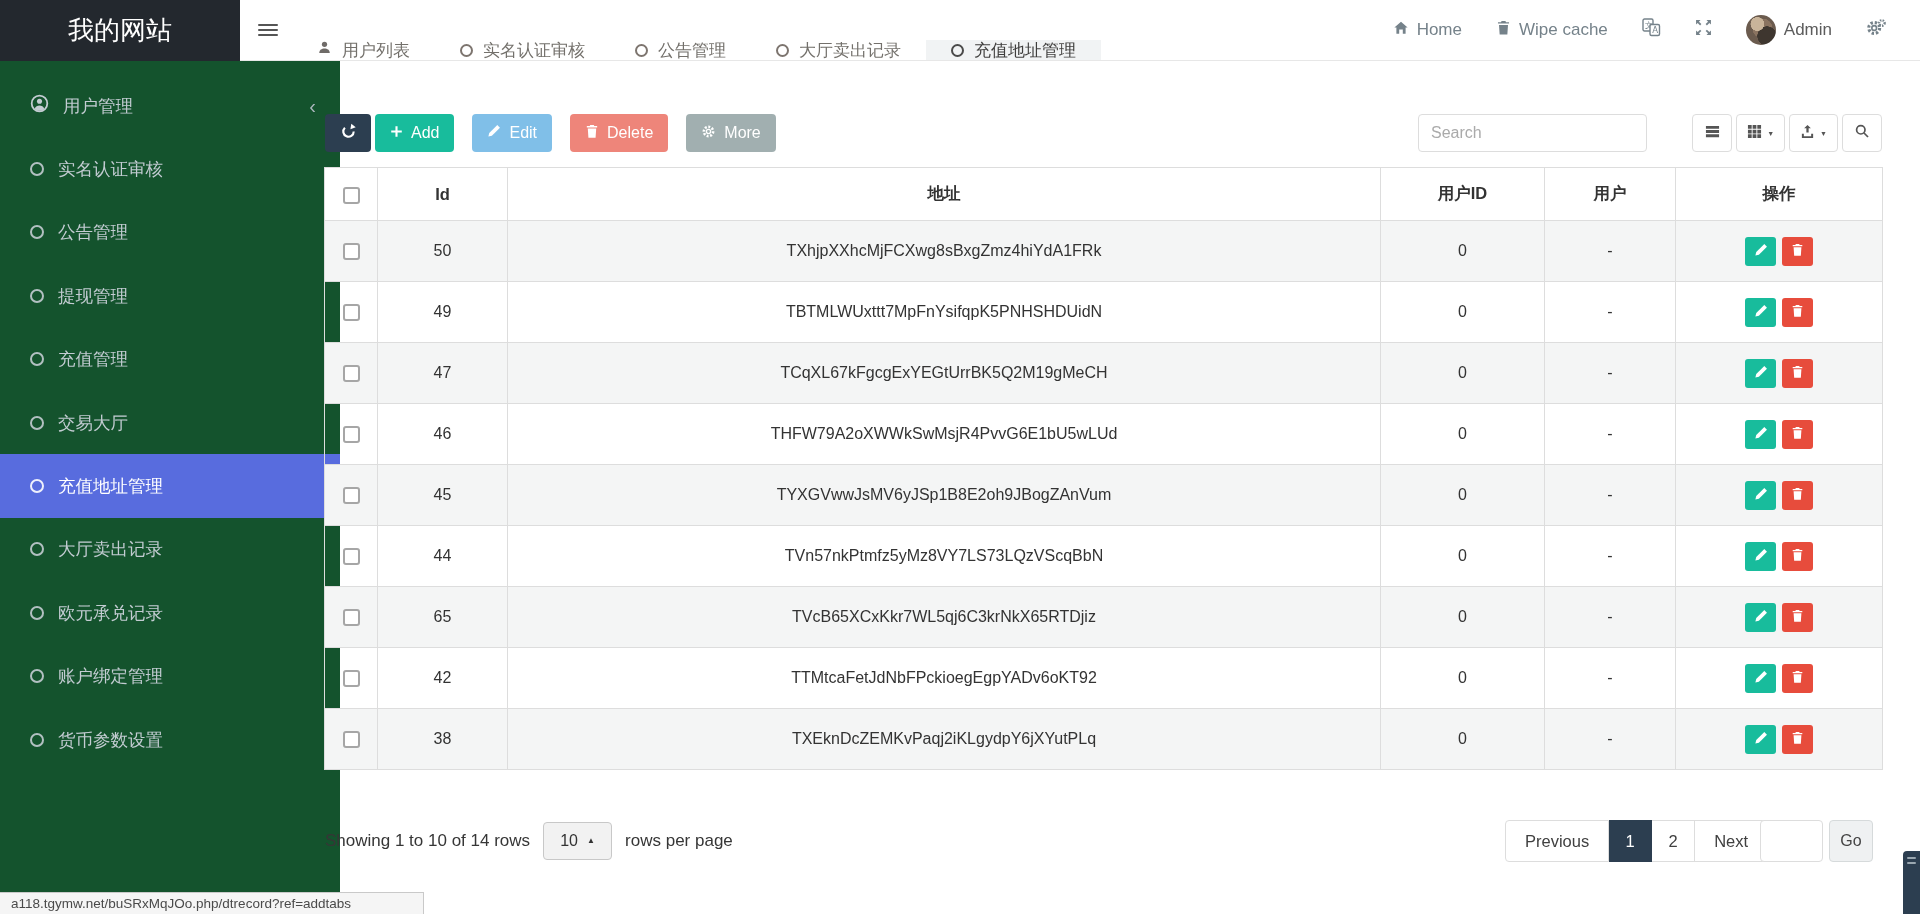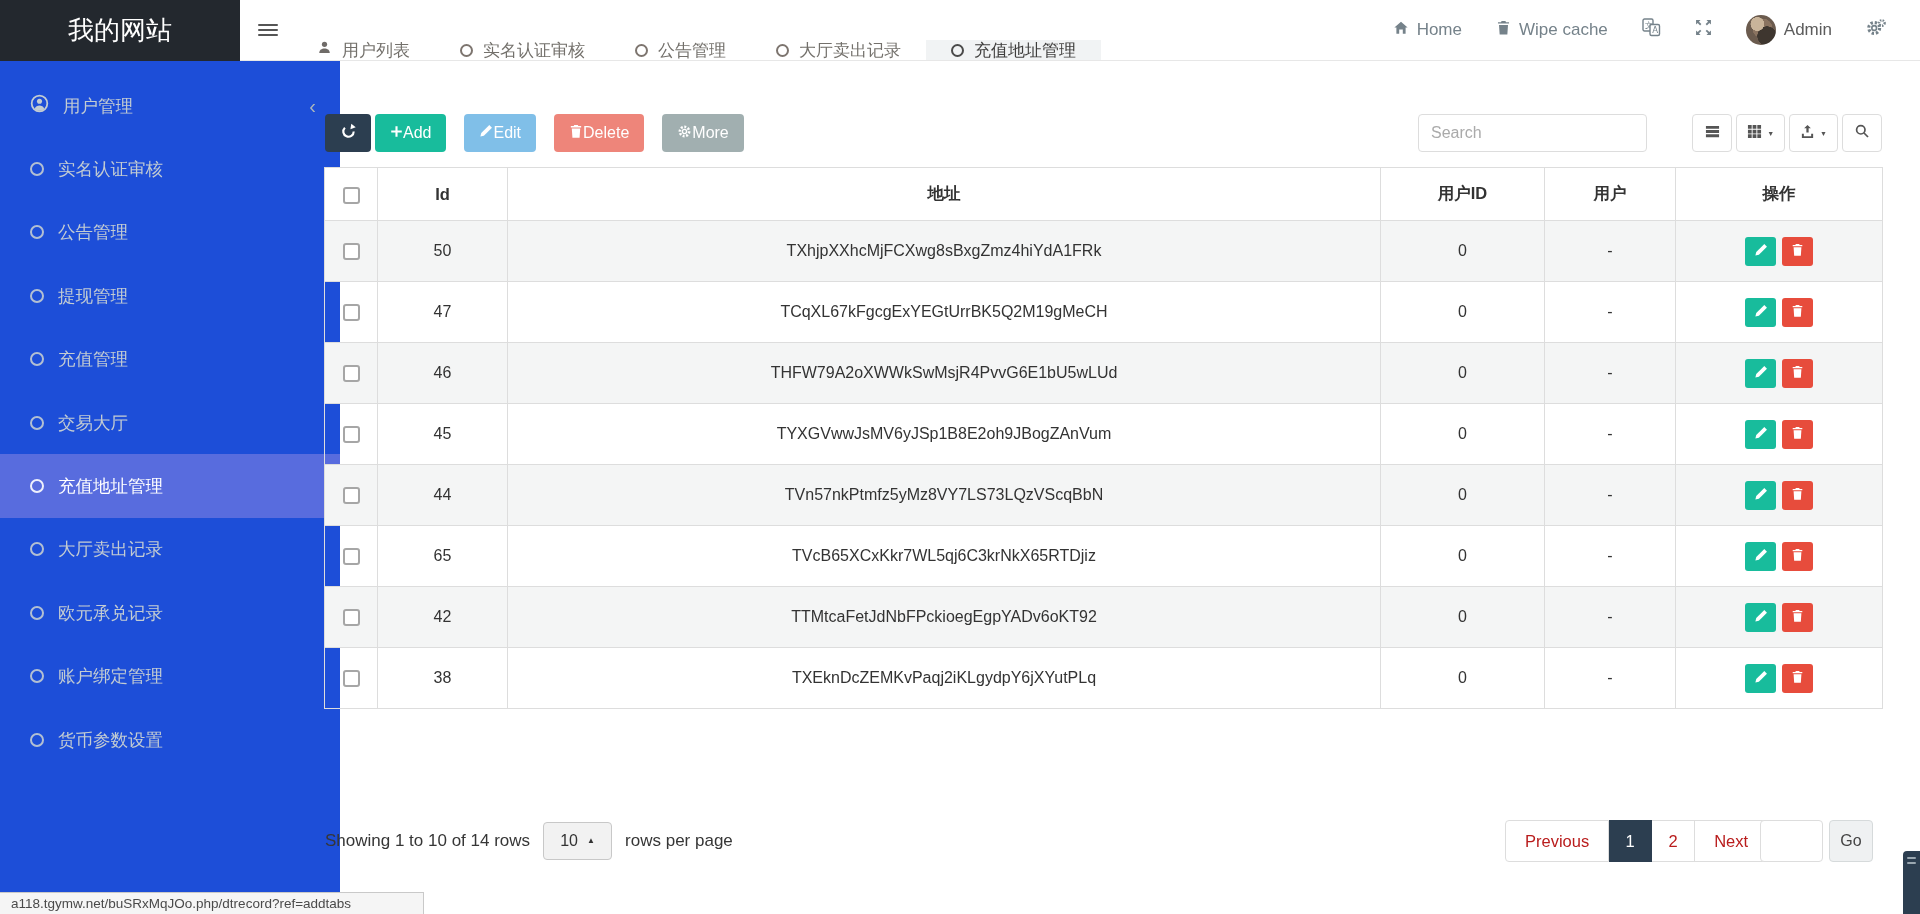--- a/index.html
+++ b/index.html
@@ -1,21 +1,21 @@
 <!DOCTYPE html>
 <html><head>
 <meta charset="utf-8">
 <style>
   html,body{margin:0;padding:0;}
   body{width:1920px;height:914px;position:relative;overflow:hidden;background:#fff;
        font-family:"Liberation Sans",sans-serif;}
   
   .logo{position:absolute;left:0;top:0;width:240px;height:61px;background:#23282e;color:#fff;
         display:flex;align-items:center;justify-content:center;font-size:26px;}
-  .sidebar{position:absolute;left:0;top:61px;width:340px;bottom:0;background:#1d4ed8;
+  .sidebar{position:absolute;left:0;top:61px;width:340px;bottom:0;background:#14532d;
            padding-top:13px;box-sizing:border-box;}
   .side-item{height:63.4px;display:flex;align-items:center;padding-left:30px;gap:14px;
              color:#c3ccd2;font-size:17.5px;position:relative;cursor:pointer;}
   .side-item.active{background:#586cde;color:#fff;}
   .side-ring{width:14px;height:14px;border:2px solid currentColor;border-radius:50%;
              box-sizing:border-box;opacity:.9;flex:none;}
   .side-chevron{position:absolute;right:24px;font-size:20px;color:#aab6bc;line-height:1;}
   .side-user-svg{flex:none;}
   
   .navbar{position:absolute;left:240px;top:0;right:0;height:61px;background:#fff;
@@ -31,21 +31,21 @@
   .nav-right{margin-left:auto;display:flex;align-items:center;padding-right:34px;font-size:17px;color:#75828a;}
   .nav-link{display:flex;align-items:center;gap:8px;margin-left:34px;cursor:pointer;}
   .avatar{width:30px;height:30px;border-radius:50%;flex:none;background:#6b5b4e;
     background-image:radial-gradient(circle at 38% 30%,#c9b49a 0 24%,transparent 25%),
                      radial-gradient(circle at 70% 70%,#3e362f 0 32%,transparent 33%),
                      radial-gradient(circle at 55% 45%,#8a7360 0 42%,transparent 43%);}
   .admin-name{color:#5c5c5c;}
   
   .toolbar{position:absolute;left:325px;top:114px;height:38px;display:flex;gap:18px;}
   .btn{height:38px;border:none;border-radius:4px;color:#fff;font-size:16px;cursor:pointer;
-       display:inline-flex;align-items:center;justify-content:center;padding:0 15px;
+       display:inline-flex;align-items:center;justify-content:center;gap:8px;padding:0 15px;
        font-family:"Liberation Sans",sans-serif;}
   .btn-refresh{background:#2c3e50;width:46px;padding:0;margin-right:-14px;}
   .btn-add{background:#18bc9c;}
   .btn-edit{background:#3498db;opacity:.62;}
   .btn-delete{background:#e74c3c;opacity:.68;}
   .btn-more{background:#95a5a6;opacity:.88;}
   .search-input{position:absolute;left:1418px;top:114px;width:229px;height:38px;box-sizing:border-box;
        border:1px solid #ddd;border-radius:4px;padding:0 12px;font-size:16px;color:#333;
        font-family:"Liberation Sans",sans-serif;outline:none;}
   .search-input::placeholder{color:#aaa;}
@@ -68,21 +68,21 @@
        display:inline-flex;align-items:center;justify-content:center;vertical-align:middle;}
   .act.edit{background:#18bc9c;}
   .act.del{background:#e74c3c;}
   
   .footer-left{position:absolute;left:325px;top:822px;height:38px;display:flex;align-items:center;
        gap:13px;font-size:17px;color:#363636;}
   .pagesize-btn{height:36px;width:67px;background:#f2f2f2;border:1px solid #c8c8c8;border-radius:4px;
        display:inline-flex;align-items:center;justify-content:center;gap:9px;font-size:16px;color:#333;cursor:pointer;}
   .caret-up{font-size:8px;color:#333;line-height:1;}
   .pagination{position:absolute;left:1505px;top:820px;height:42px;display:flex;font-size:16.5px;}
-  .page-btn{border:1px solid #ddd;border-left:none;background:#fff;color:#b91c1c;cursor:pointer;
+  .page-btn{border:1px solid #ddd;border-left:none;background:#fff;color:#404040;cursor:pointer;
        display:flex;align-items:center;justify-content:center;padding:0 19px;box-sizing:border-box;}
   .page-btn:first-child{border-left:1px solid #ddd;border-radius:4px 0 0 4px;}
   .page-btn:last-child{border-radius:0 4px 4px 0;}
   .page-btn.num{min-width:43px;padding:0;}
   .page-btn.active{background:#2c3e50;border-color:#2c3e50;color:#fff;}
   .page-input{position:absolute;left:1760px;top:820px;width:63px;height:42px;box-sizing:border-box;
        border:1px solid #ddd;border-radius:4px;outline:none;font-size:16px;padding:0 10px;}
   .go-btn{position:absolute;left:1829px;top:820px;width:44px;height:42px;background:#eff1f2;
        border:1px solid #d6dadb;border-radius:4px;font-size:16px;color:#444;cursor:pointer;
        display:flex;align-items:center;justify-content:center;font-family:"Liberation Sans",sans-serif;}
@@ -320,20 +320,36 @@
                 <path d="M11.8 1.2l3 3L5.6 13.4l-4 1 1-4z"></path>
               </svg></span>
           </button><button class="act del">
             <span><svg width="13" height="14" viewBox="0 0 16 17" fill="#fff">
                 <path d="M5.9 1h4.2l.5 1.3h3.3v1.5H2.1V2.3h3.3zM3.2 5.2h9.6l-.7 10.3H3.9z"></path>
               </svg></span>
           </button></td>
   </tr>
       <tr>
     <td><input type="checkbox" class="cb" style=""></td>
+    <td>49</td>
+    <td>TBTMLWUxttt7MpFnYsifqpK5PNHSHDUidN</td>
+    <td>0</td>
+    <td>-</td>
+    <td><button class="act edit">
+            <span><svg width="14" height="14" viewBox="0 0 16 16" fill="#fff">
+                <path d="M11.8 1.2l3 3L5.6 13.4l-4 1 1-4z"></path>
+              </svg></span>
+          </button><button class="act del">
+            <span><svg width="13" height="14" viewBox="0 0 16 17" fill="#fff">
+                <path d="M5.9 1h4.2l.5 1.3h3.3v1.5H2.1V2.3h3.3zM3.2 5.2h9.6l-.7 10.3H3.9z"></path>
+              </svg></span>
+          </button></td>
+  </tr>
+      <tr>
+    <td><input type="checkbox" class="cb" style=""></td>
     <td>47</td>
     <td>TCqXL67kFgcgExYEGtUrrBK5Q2M19gMeCH</td>
     <td>0</td>
     <td>-</td>
     <td><button class="act edit">
             <span><svg width="14" height="14" viewBox="0 0 16 16" fill="#fff">
                 <path d="M11.8 1.2l3 3L5.6 13.4l-4 1 1-4z"></path>
               </svg></span>
           </button><button class="act del">
             <span><svg width="13" height="14" viewBox="0 0 16 17" fill="#fff">

